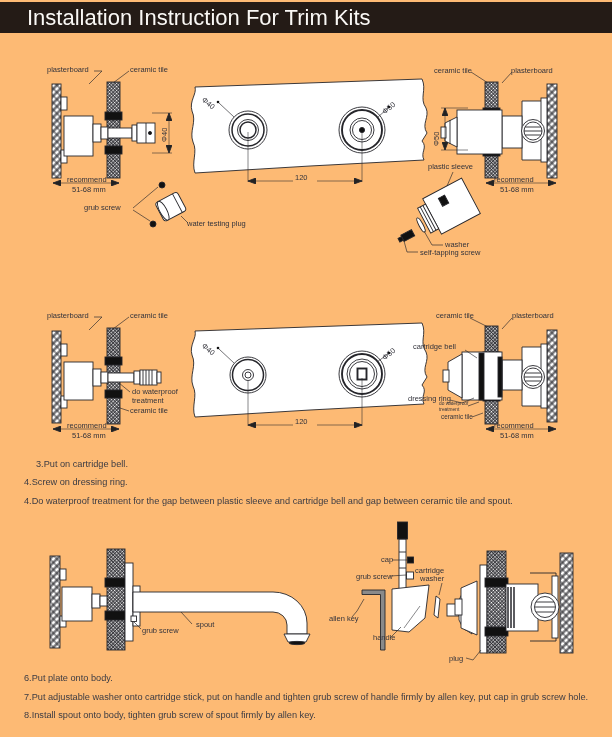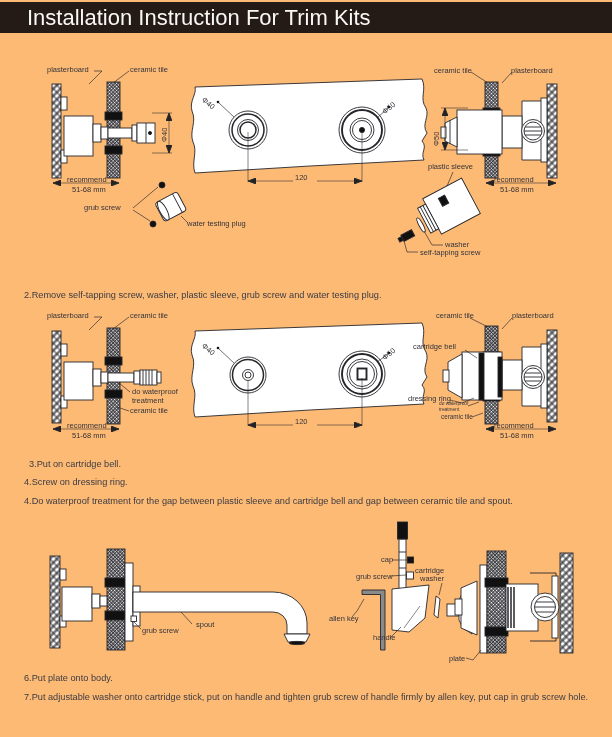--- a/index.html
+++ b/index.html
@@ -295,21 +295,20 @@
   <div class="lbl" style="left:295px;top:174px">120</div>
   <div class="lbl" style="left:434px;top:67px">ceramic tile</div>
   <div class="lbl" style="left:511px;top:67px">plasterboard</div>
   <div class="lbl rot90" style="left:433px;top:146px">Φ50</div>
   <div class="lbl" style="left:494px;top:176px">recommend</div>
   <div class="lbl" style="left:500px;top:186px">51-68 mm</div>
   <div class="lbl" style="left:428px;top:163px">plastic sleeve</div>
   <div class="lbl" style="left:445px;top:241px">washer</div>
   <div class="lbl" style="left:420px;top:249px">self-tapping screw</div>
 
-  <div class="step" style="left:24px;top:291px">2.Remove self-tapping screw, washer, plastic sleeve, grub screw and water testing plug.</div>
 
   <div class="lbl" style="left:47px;top:312px">plasterboard</div>
   <div class="lbl" style="left:130px;top:312px">ceramic tile</div>
   <div class="lbl" style="left:132px;top:388px">do waterproof</div>
   <div class="lbl" style="left:132px;top:397px">treatment</div>
   <div class="lbl" style="left:130px;top:407px">ceramic tile</div>
   <div class="lbl" style="left:67px;top:422px">recommend</div>
   <div class="lbl" style="left:72px;top:432px">51-68 mm</div>
   <div class="lbl rotp40" style="left:205px;top:342px">Φ40</div>
   <div class="lbl rotm40" style="left:381px;top:356px">Φ50</div>
@@ -317,30 +316,31 @@
   <div class="lbl" style="left:436px;top:312px">ceramic tile</div>
   <div class="lbl" style="left:512px;top:312px">plasterboard</div>
   <div class="lbl" style="left:413px;top:343px">cartridge bell</div>
   <div class="lbl" style="left:408px;top:395px">dressing ring</div>
   <div class="lbl lbl-xs" style="left:439px;top:402px">do waterproof</div>
   <div class="lbl lbl-xs" style="left:439px;top:408px">treatment</div>
   <div class="lbl lbl-sm" style="left:441px;top:414px">ceramic tile</div>
   <div class="lbl" style="left:494px;top:422px">recommend</div>
   <div class="lbl" style="left:500px;top:432px">51-68 mm</div>
 
-  <div class="step" style="left:29px;top:460px">3.Put on cartridge bell.</div>
+  <div class="step" style="left:36px;top:460px">3.Put on cartridge bell.</div>
   <div class="step" style="left:24px;top:478px">4.Screw on dressing ring.</div>
   <div class="step" style="left:24px;top:497px">4.Do waterproof treatment for the gap between plastic sleeve and cartridge bell and gap between ceramic tile and spout.</div>
 
   <div class="lbl" style="left:142px;top:627px">grub screw</div>
   <div class="lbl" style="left:196px;top:621px">spout</div>
   <div class="lbl" style="left:381px;top:556px">cap</div>
   <div class="lbl" style="left:356px;top:573px">grub screw</div>
   <div class="lbl" style="left:415px;top:567px">cartridge</div>
   <div class="lbl" style="left:420px;top:575px">washer</div>
   <div class="lbl" style="left:329px;top:615px">allen key</div>
   <div class="lbl" style="left:373px;top:634px">handle</div>
-  <div class="lbl" style="left:449px;top:655px">plate</div>
+  <div class="lbl" style="left:449px;top:655px">plug</div>
 
   <div class="step" style="left:24px;top:674px">6.Put plate onto body.</div>
   <div class="step" style="left:24px;top:693px">7.Put adjustable washer onto cartridge stick, put on handle and tighten grub screw of handle firmly by allen key, put cap in grub screw hole.</div>
+  <div class="step" style="left:24px;top:711px">8.Install spout onto body, tighten grub screw of spout firmly by allen key.</div>
 
 </div>
 
 </body></html>

